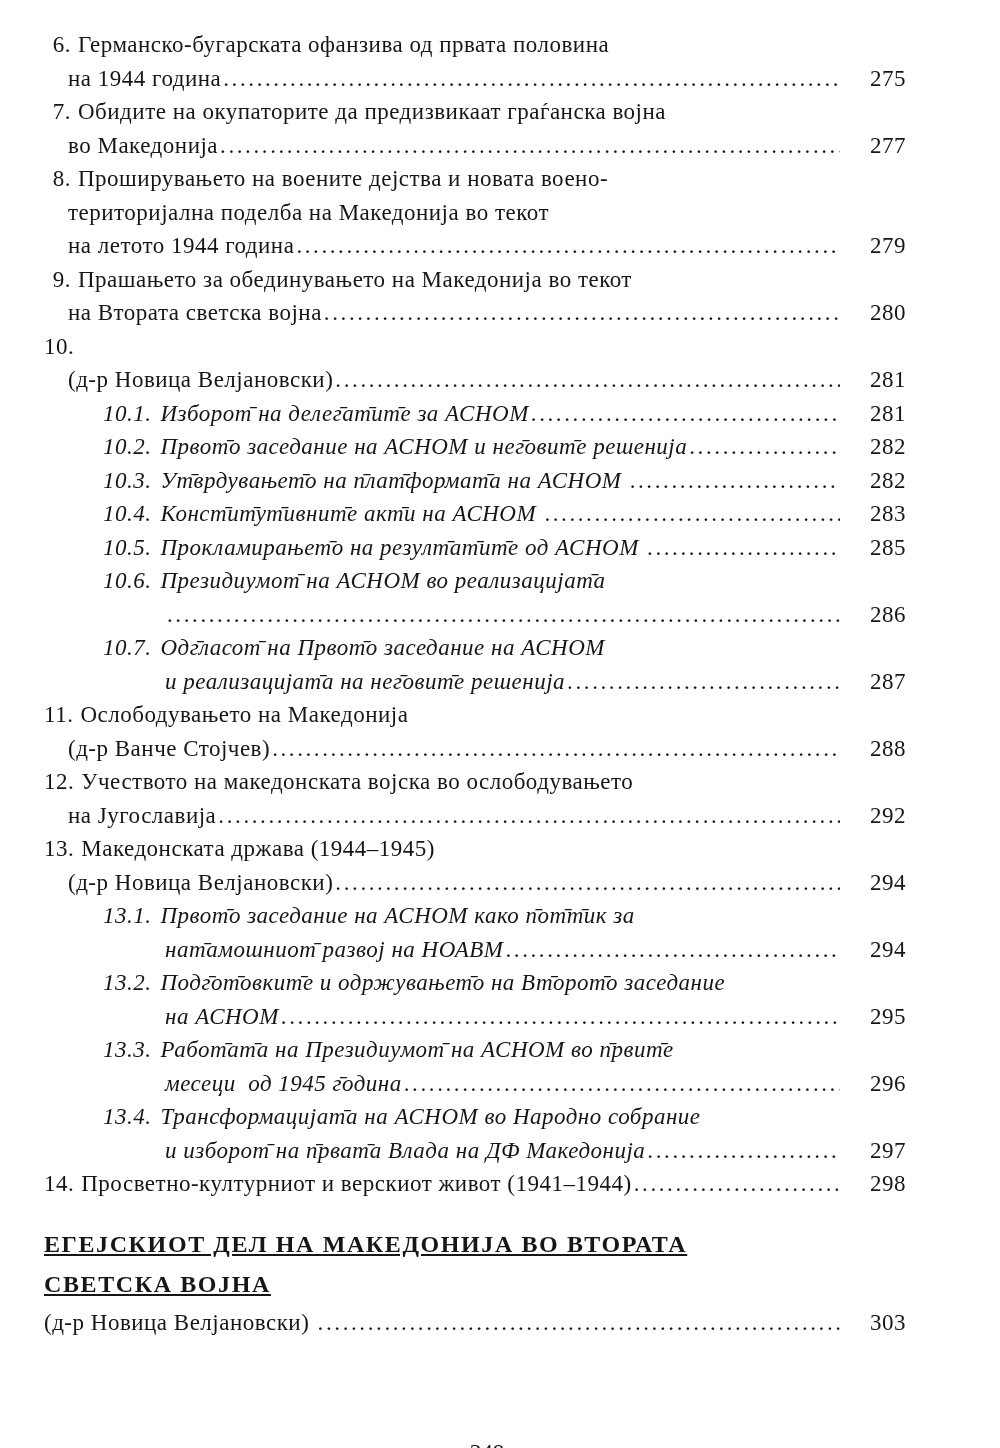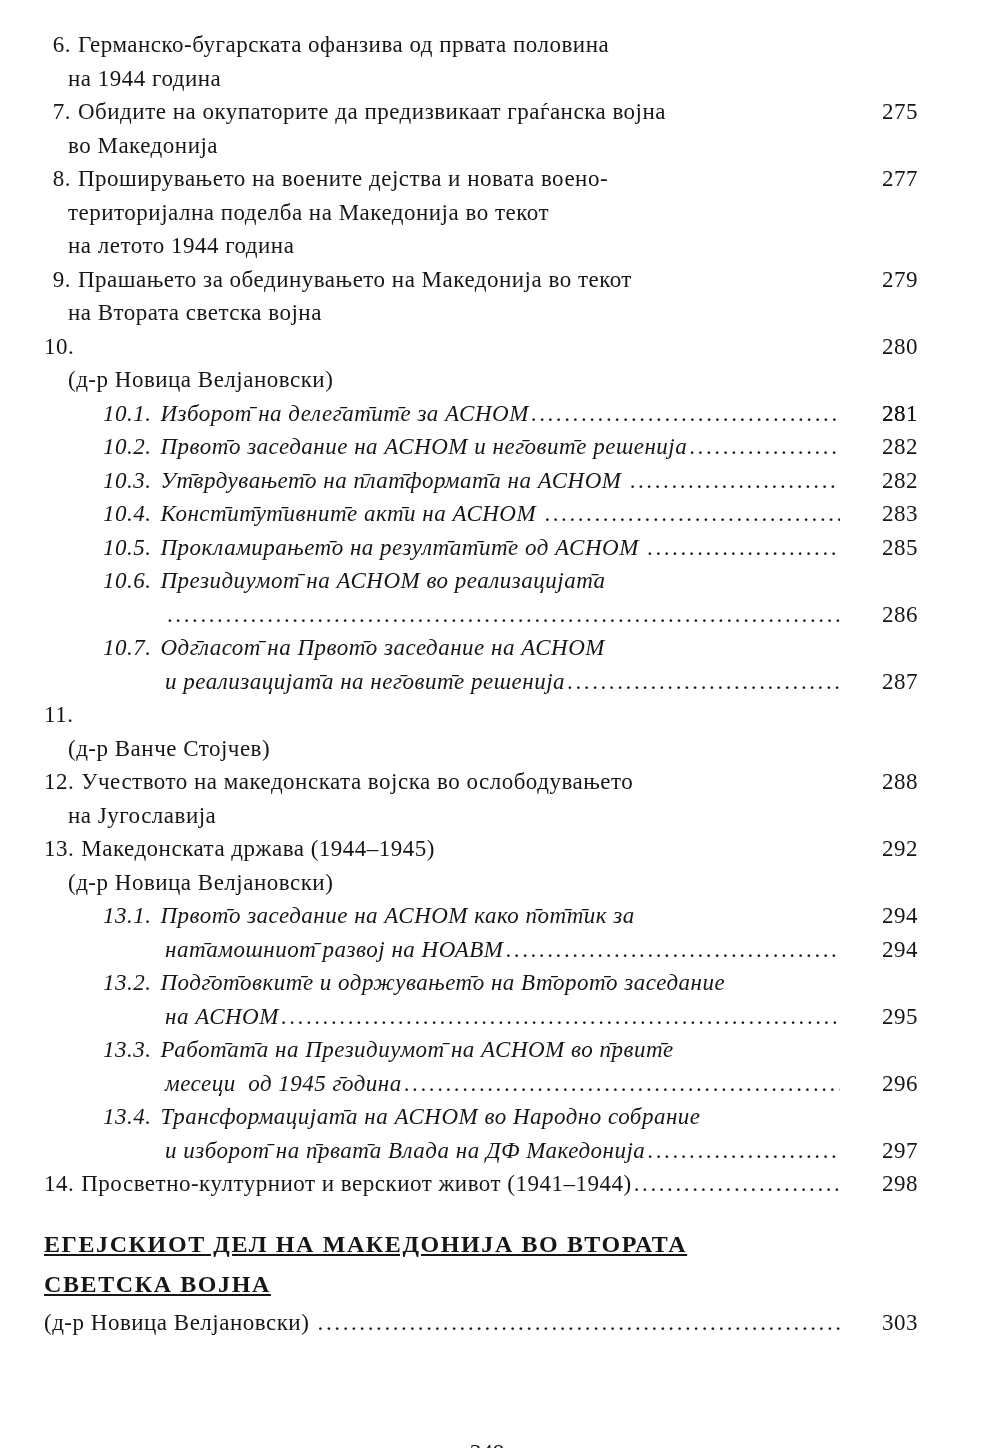--- a/index.html
+++ b/index.html
@@ -19,21 +19,21 @@
     box-sizing:border-box;
   }
   .row {
     display:flex;
     height:33.5px;
     line-height:33.5px;
     font-size:23px;
     letter-spacing:0.5px;
     white-space:pre;
   }
-  .row.cont    { padding-left:24px;flex-direction:column; }
+  .row.cont    { padding-left:24px; }
   .row.sub     { padding-left:59px;  font-style:italic; }
   .row.subcont { padding-left:121px; font-style:italic; }
   .num {
     display:inline-block;
     min-width:27px;
     text-align:right;
     margin-right:7px;
     flex:0 0 auto;
   }
   .sub .num { min-width:0; margin-right:9px; }
@@ -43,21 +43,21 @@
     min-width:10px;
     overflow:hidden;
     white-space:nowrap;
     margin:0 30px 0 2px;
     letter-spacing:2.6px;
     font-style:normal;
   }
   .pg {
     flex:0 0 48px;
     min-width:48px;
-    text-align:right;
+    text-align:left;
     font-style:normal;
   }
   .section {
     position:absolute; left:44px; top:1224px;
     width:874px;
   }
   .sec-title {
     font-size:24px;
     font-weight:bold;
     line-height:40px;
@@ -100,21 +100,21 @@
       <div class="row cont"><span class="txt">(д-р Новица Велјановски)</span><span class="leader">........................................................................................................................................................................................................</span><span class="pg">281</span></div>
       <div class="row sub"><span class="num">10.1.</span><span class="txt">Изборот̄ на делег̄ат̄ит̄е за АСНОМ</span><span class="leader">........................................................................................................................................................................................................</span><span class="pg">281</span></div>
       <div class="row sub"><span class="num">10.2.</span><span class="txt">Првот̄о заседание на АСНОМ и нег̄овит̄е решенија</span><span class="leader">........................................................................................................................................................................................................</span><span class="pg">282</span></div>
       <div class="row sub"><span class="num">10.3.</span><span class="txt">Ут̄врдувањет̄о на п̄лат̄формат̄а на АСНОМ </span><span class="leader">........................................................................................................................................................................................................</span><span class="pg">282</span></div>
       <div class="row sub"><span class="num">10.4.</span><span class="txt">Конст̄ит̄ут̄ивнит̄е акт̄и на АСНОМ </span><span class="leader">........................................................................................................................................................................................................</span><span class="pg">283</span></div>
       <div class="row sub"><span class="num">10.5.</span><span class="txt">Прокламирањет̄о на резулт̄ат̄ит̄е од АСНОМ </span><span class="leader">........................................................................................................................................................................................................</span><span class="pg">285</span></div>
       <div class="row sub"><span class="num">10.6.</span><span class="txt">Президиумот̄ на АСНОМ во реализацијат̄а</span></div>
       <div class="row subcont"><span class="leader">........................................................................................................................................................................................................</span><span class="pg">286</span></div>
       <div class="row sub"><span class="num">10.7.</span><span class="txt">Одг̄ласот̄ на Првот̄о заседание на АСНОМ</span></div>
       <div class="row subcont"><span class="txt">и реализацијат̄а на нег̄овит̄е решенија</span><span class="leader">........................................................................................................................................................................................................</span><span class="pg">287</span></div>
-      <div class="row entry"><span class="num">11.</span></div>
+      <div class="row entry"><span class="num">11.</span><span class="txt">Ослободувањето на Македонија</span></div>
       <div class="row cont"><span class="txt">(д-р Ванче Стојчев)</span><span class="leader">........................................................................................................................................................................................................</span><span class="pg">288</span></div>
       <div class="row entry"><span class="num">12.</span><span class="txt">Учеството на македонската војска во ослободувањето</span></div>
       <div class="row cont"><span class="txt">на Југославија</span><span class="leader">........................................................................................................................................................................................................</span><span class="pg">292</span></div>
       <div class="row entry"><span class="num">13.</span><span class="txt">Македонската држава (1944–1945)</span></div>
       <div class="row cont"><span class="txt">(д-р Новица Велјановски)</span><span class="leader">........................................................................................................................................................................................................</span><span class="pg">294</span></div>
       <div class="row sub"><span class="num">13.1.</span><span class="txt">Првот̄о заседание на АСНОМ како п̄от̄т̄ик за</span></div>
       <div class="row subcont"><span class="txt">нат̄амошниот̄ развој на НОАВМ</span><span class="leader">........................................................................................................................................................................................................</span><span class="pg">294</span></div>
       <div class="row sub"><span class="num">13.2.</span><span class="txt">Подг̄от̄овкит̄е и одржувањет̄о на Вт̄орот̄о заседание</span></div>
       <div class="row subcont"><span class="txt">на АСНОМ</span><span class="leader">........................................................................................................................................................................................................</span><span class="pg">295</span></div>
       <div class="row sub"><span class="num">13.3.</span><span class="txt">Работ̄ат̄а на Президиумот̄ на АСНОМ во п̄рвит̄е</span></div>

